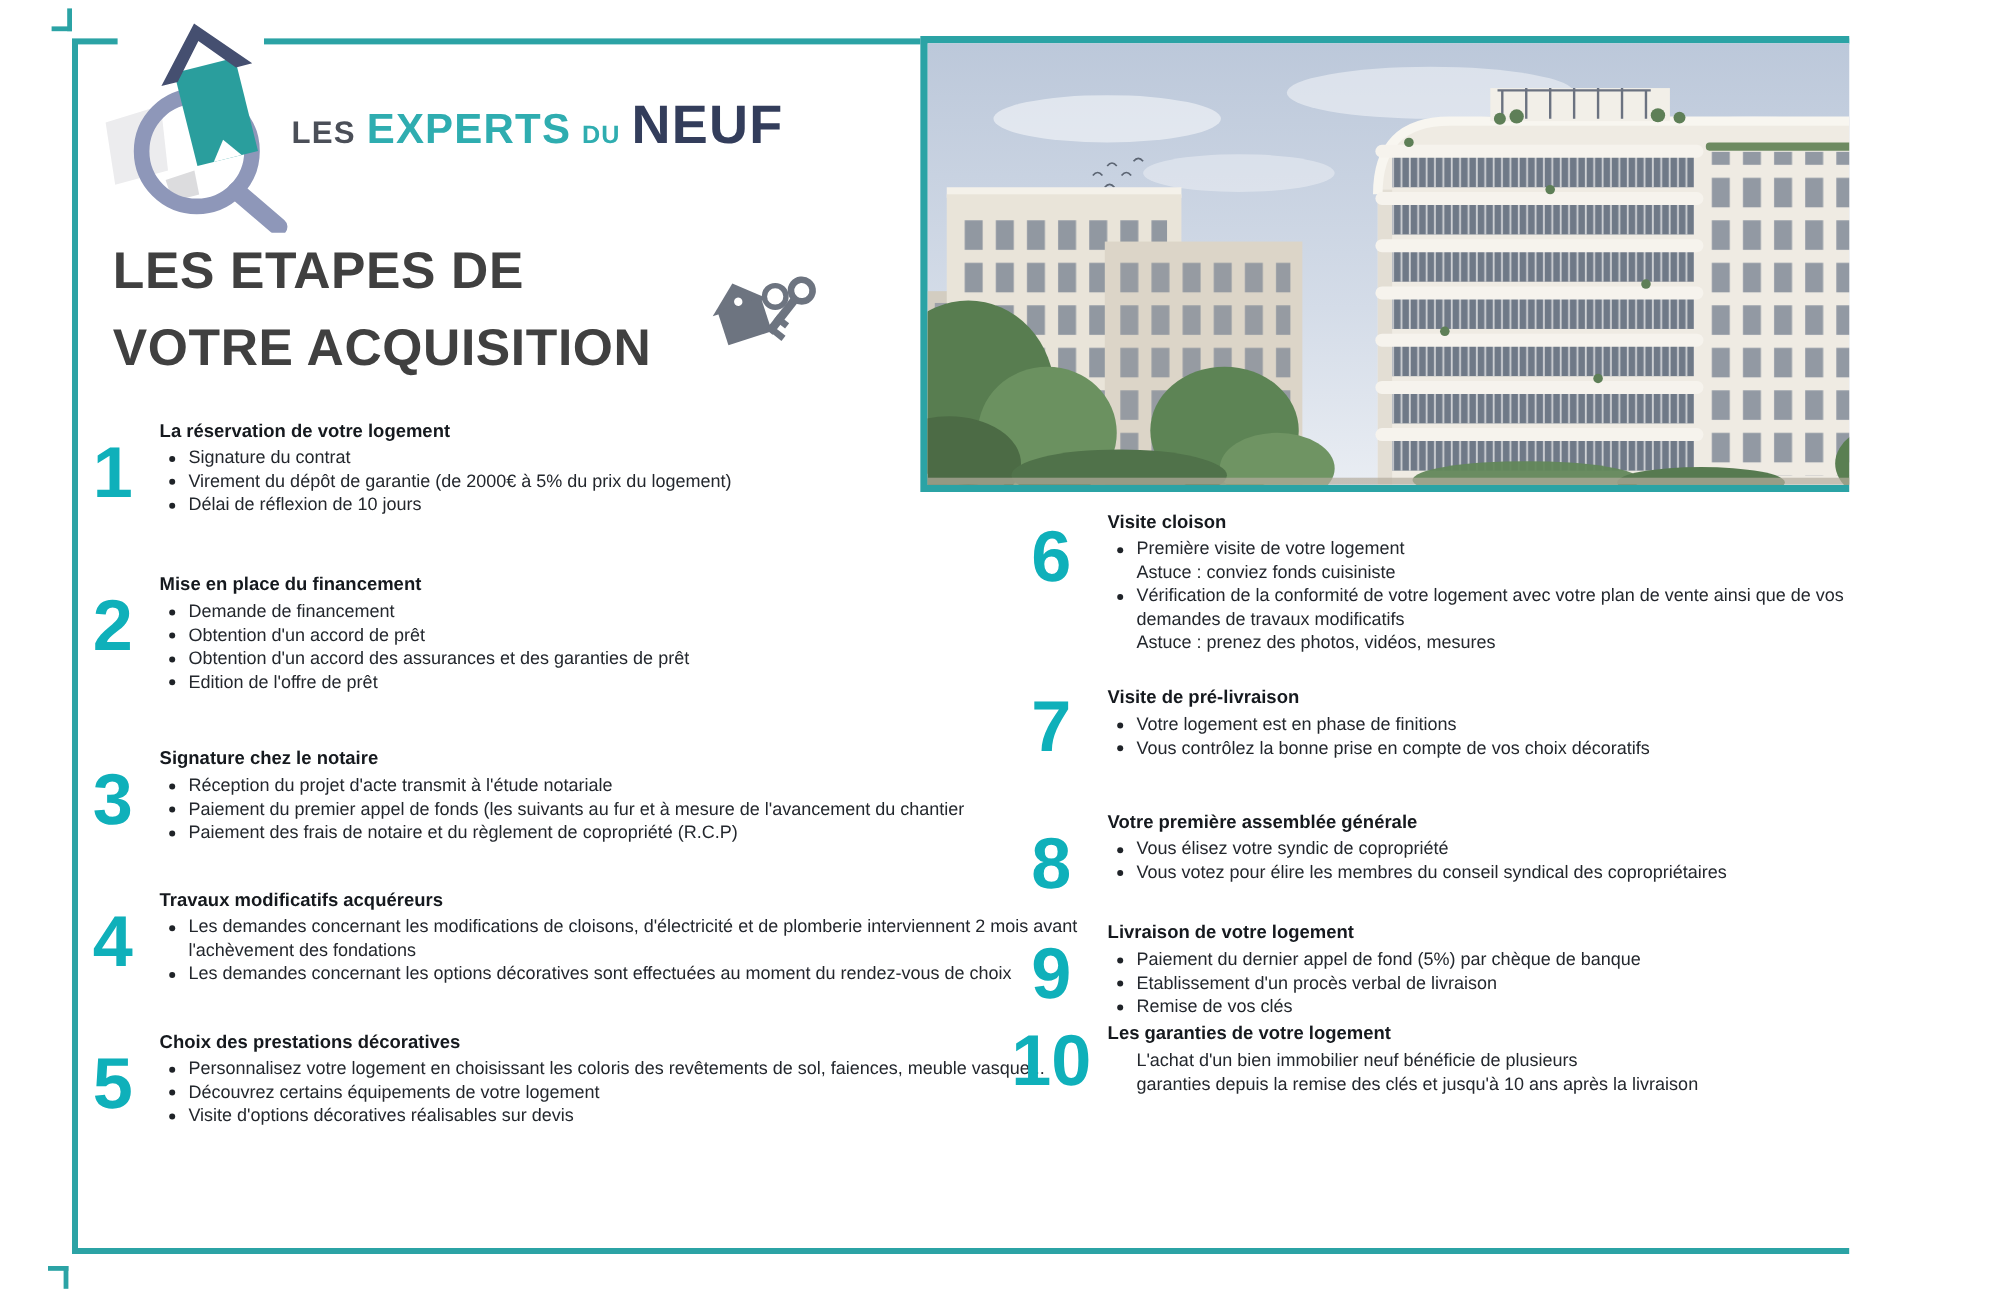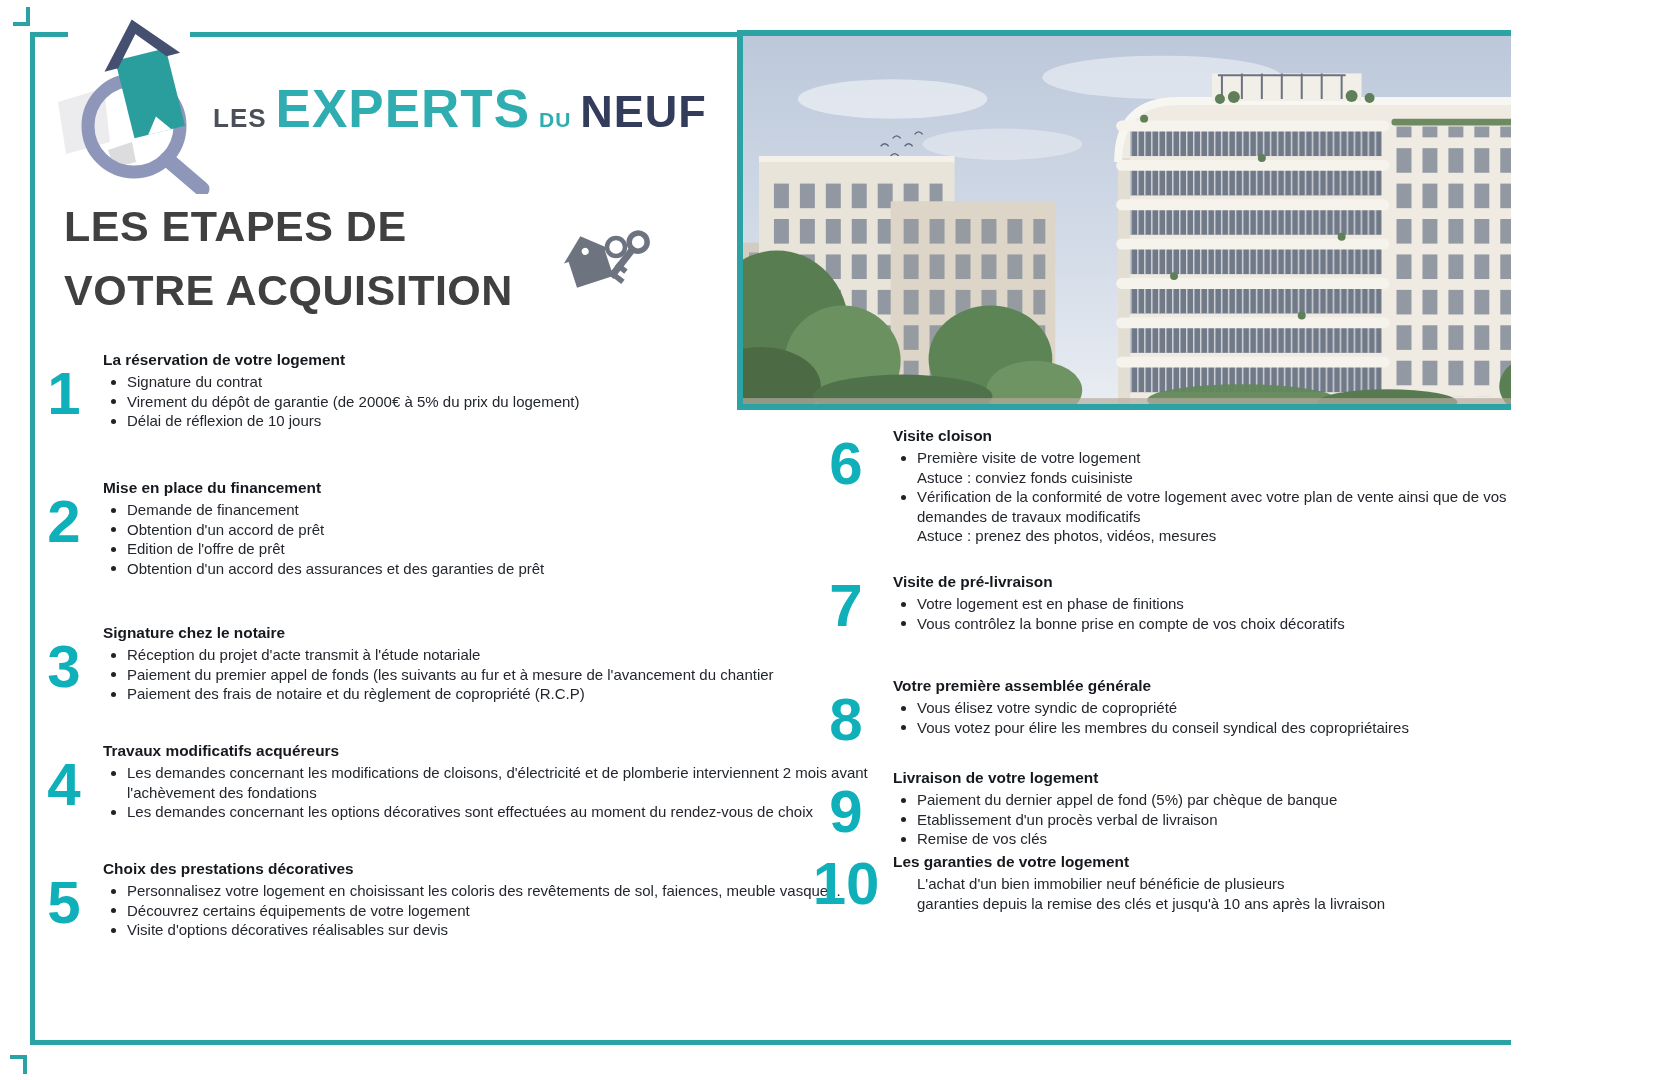--- a/index.html
+++ b/index.html
@@ -1,32 +1,32 @@
 <!DOCTYPE html>
 <html><head>
 <meta charset="utf-8">
 <style>
   html,body{margin:0;padding:0;background:#ffffff;}
   .page{position:relative;width:1511px;height:1080px;background:#ffffff;overflow:hidden;
-        font-family:"Liberation Sans",sans-serif;color:#23272d;}
+        font-family:"Liberation Sans",sans-serif;color:#23272d;margin-left:30px;}
   
   .frame{position:absolute;left:30px;top:32px;width:1595px;height:1003px;
          border:5px solid #2ba3a5;}
   
   .mark{position:absolute;width:13px;height:15px;border:0 solid #2ba3a5;}
   .m-tl{left:13px;top:7px;border-right-width:4px;border-bottom-width:4px;}
   .m-tr{left:1642px;top:7px;border-left-width:4px;border-bottom-width:4px;}
   .m-bl{left:10px;top:1055px;border-top-width:4px;border-right-width:4px;}
   .m-br{left:1634px;top:1053px;border-top-width:4px;border-left-width:4px;}
   
   .logo-mask{position:absolute;left:68px;top:28px;width:122px;height:12px;background:#fff;}
   .logo-art{position:absolute;left:50px;top:2px;width:182px;height:192px;}
   .brand{position:absolute;left:213px;top:78px;display:flex;align-items:baseline;white-space:nowrap;}
   .brand .w-les{font-size:26px;font-weight:600;color:#4b4f58;letter-spacing:1px;}
-  .brand .w-experts{font-size:53px;font-weight:700;color:#2fadb0;margin-left:9px;letter-spacing:1px;}
+  .brand .w-experts{font-size:35px;font-weight:700;color:#2fadb0;margin-left:9px;letter-spacing:1px;}
   .brand .w-du{font-size:21px;font-weight:700;color:#2fadb0;margin-left:9px;letter-spacing:1px;}
   .brand .w-neuf{font-size:45px;font-weight:700;color:#333d5b;margin-left:9px;letter-spacing:1px;}
   
   .title{position:absolute;left:64px;top:194px;margin:0;font-size:43px;line-height:64px;
          font-weight:700;color:#404040;letter-spacing:0.5px;}
   .keys-art{position:absolute;left:558px;top:220px;width:118px;height:80px;}
   
   .photo{position:absolute;left:737px;top:30px;width:894px;height:380px;margin:0;
          border:6px solid #2ba3a5;box-sizing:border-box;background:#dfe5ee;}
   .photo svg{display:block;width:100%;height:100%;}
@@ -222,22 +222,22 @@
     </div>
   </div>
 
   <div class="step sl s2">
     <div class="num">2</div>
     <div class="body">
       <h2>Mise en place du financement</h2>
       <ul>
         <li class="b">Demande de financement</li>
         <li class="b">Obtention d'un accord de prêt</li>
+        <li class="b">Obtention d'un accord des assurances et des garanties de prêt</li>
         <li class="b">Edition de l'offre de prêt</li>
-        <li class="b">Obtention d'un accord des assurances et des garanties de prêt</li>
       </ul>
     </div>
   </div>
 
   <div class="step sl s3">
     <div class="num">3</div>
     <div class="body">
       <h2>Signature chez le notaire</h2>
       <ul>
         <li class="b">Réception du projet d'acte transmit à l'étude notariale</li>

